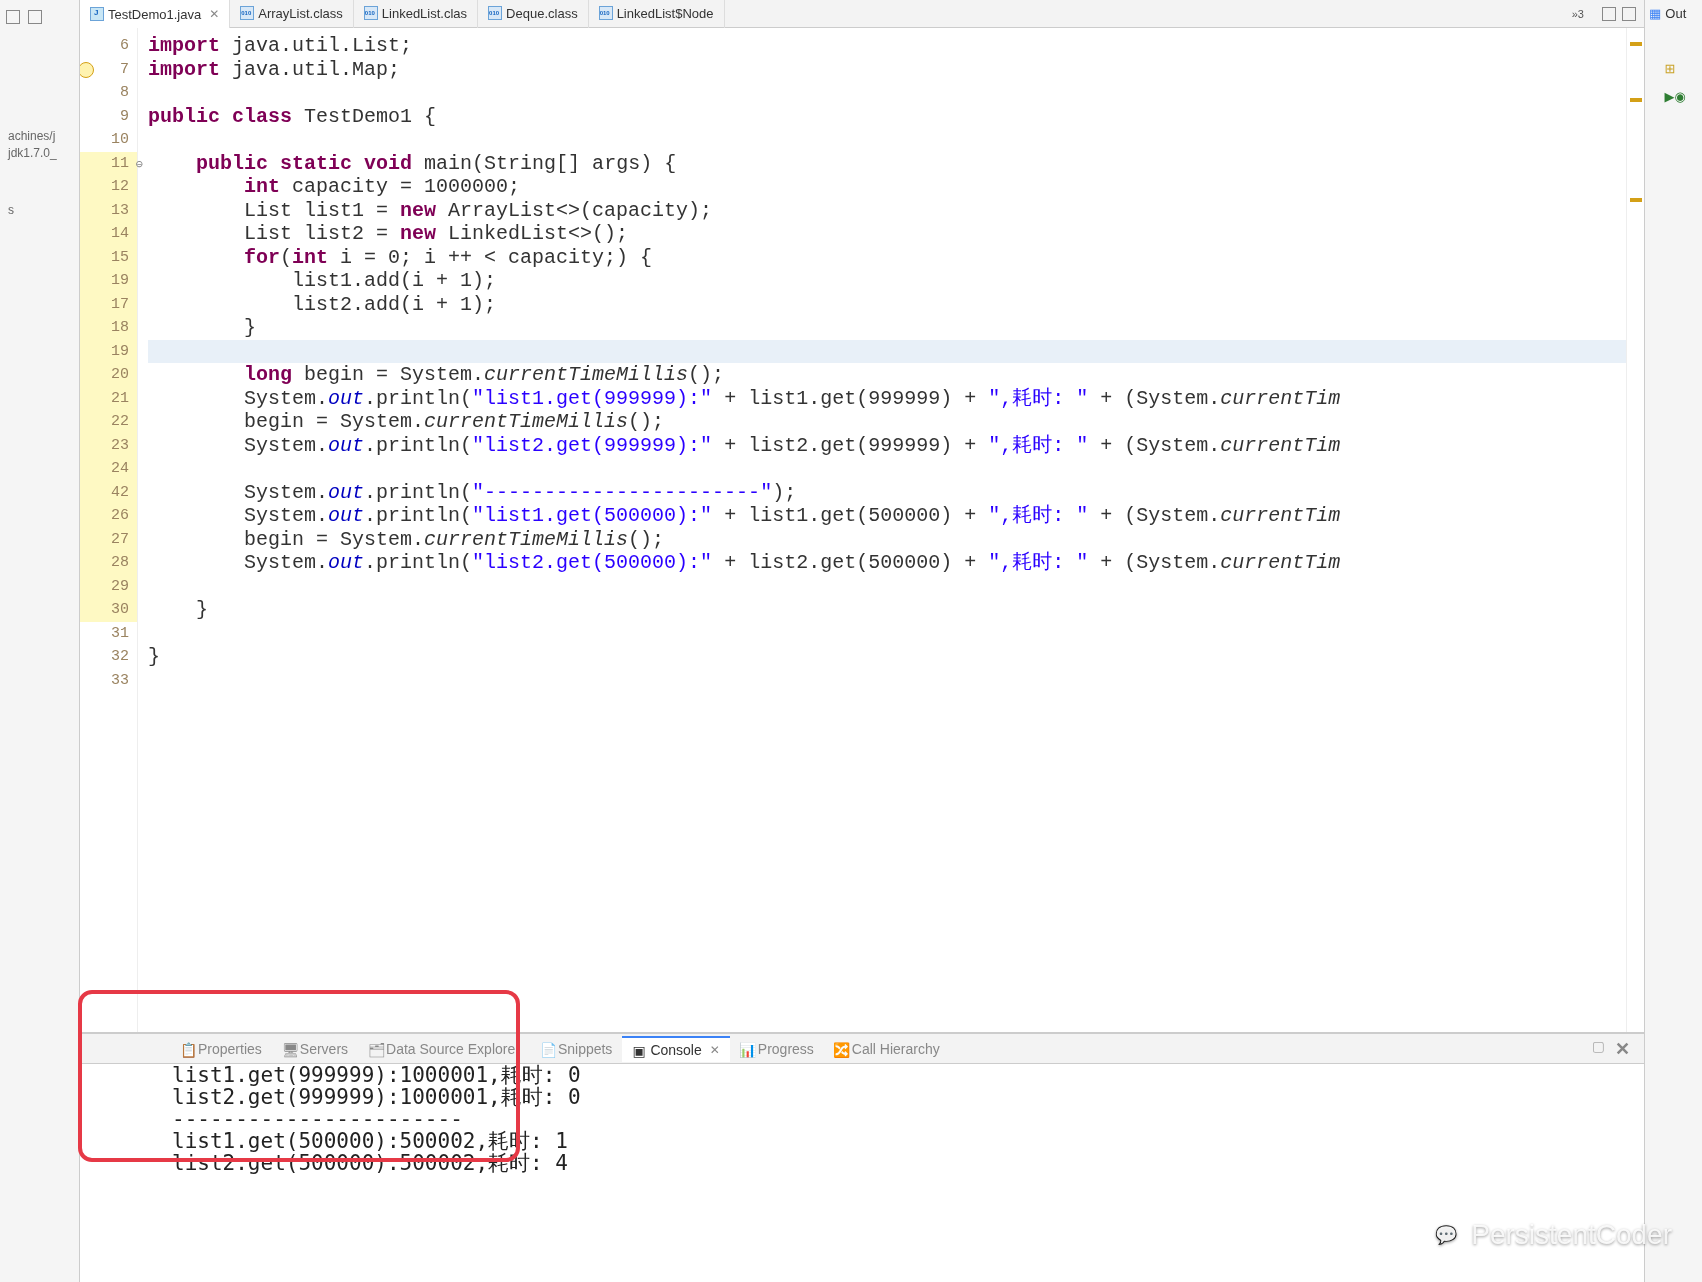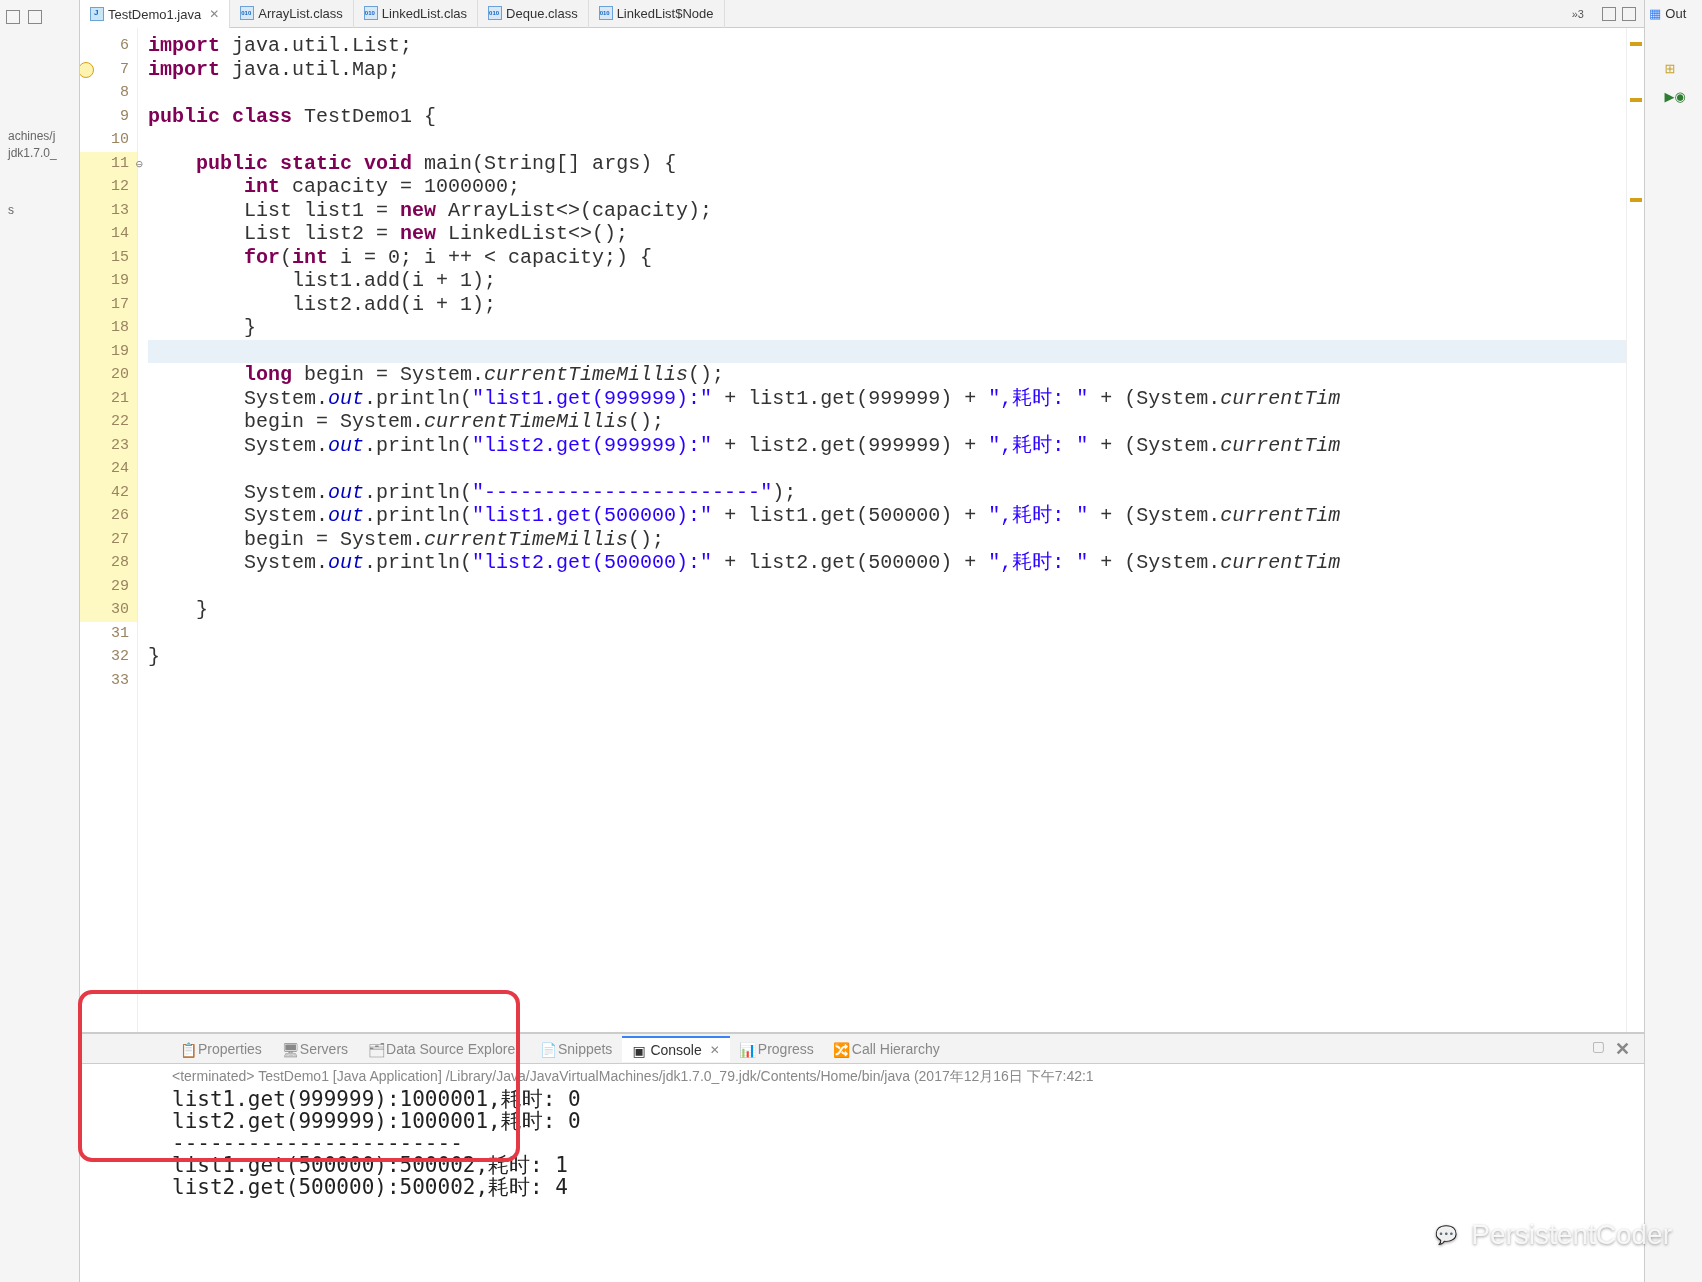--- a/index.html
+++ b/index.html
@@ -170,21 +170,20 @@
           </div>
         <div class="btab">
             <span class="bicon">🔀</span>
             <span>Call Hierarchy</span>
           </div>
         <div class="right-icons">
           <span style="color:#aaa;">▢</span>
           <span style="color:#888;font-size:18px;font-weight:bold;">✕</span>
         </div>
       </div>
-      <div class="console-header">&lt;terminated&gt; TestDemo1 [Java Application] /Library/Java/JavaVirtualMachines/jdk1.7.0_79.jdk/Contents/Home/bin/java (2017年12月16日 下午7:42:1</div>
       <div class="console-output" id="console-out">list1.get(999999):1000001,耗时: 0
 list2.get(999999):1000001,耗时: 0
 -----------------------
 list1.get(500000):500002,耗时: 1
 list2.get(500000):500002,耗时: 4</div>
     </div>
   </div>
 
   <div class="right-sidebar">
     <div class="outline-label">

